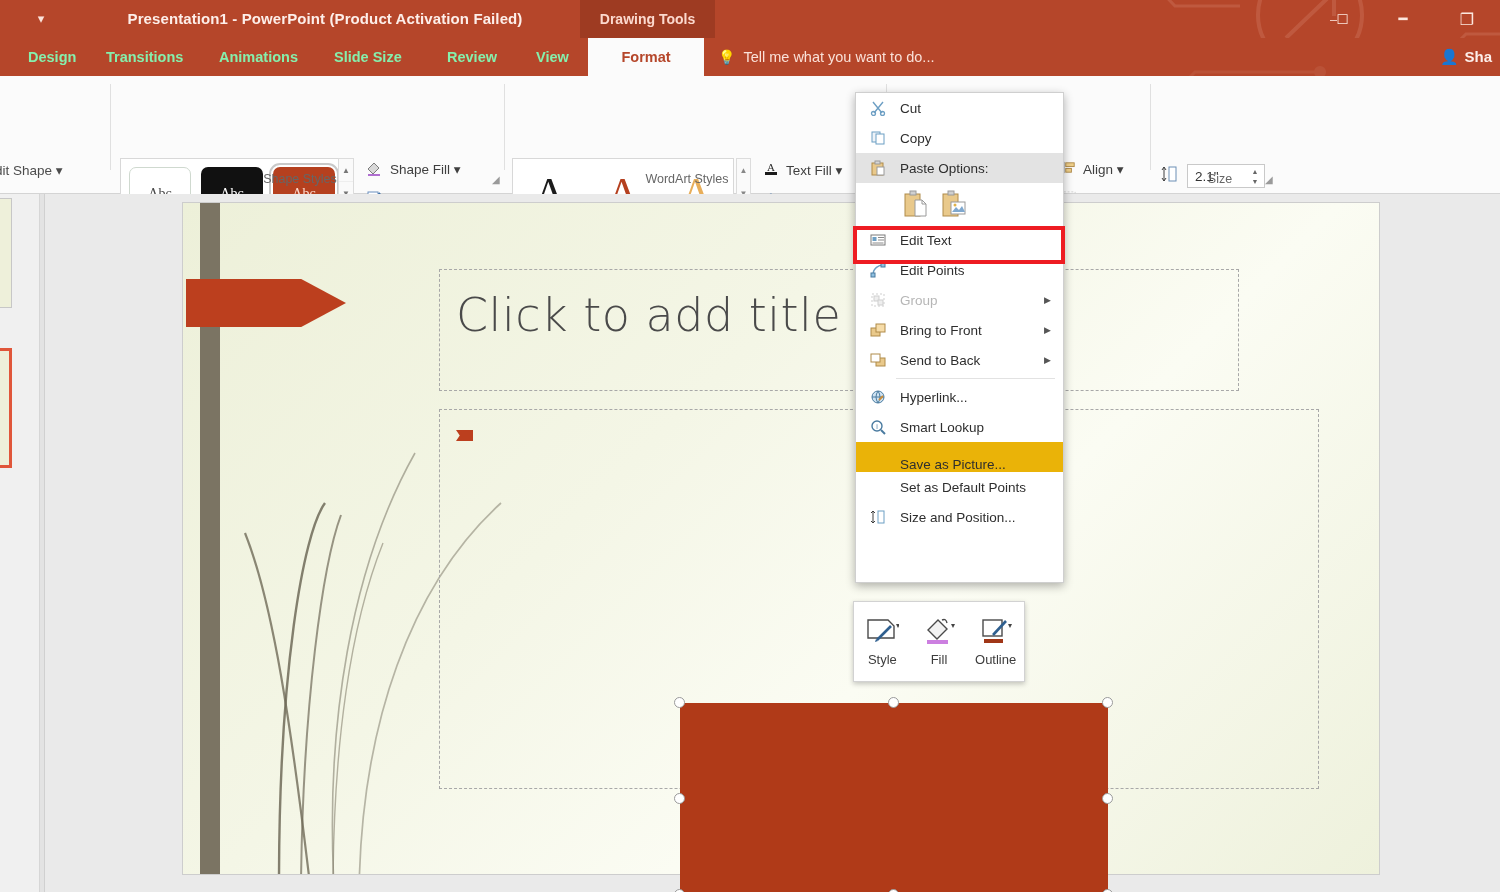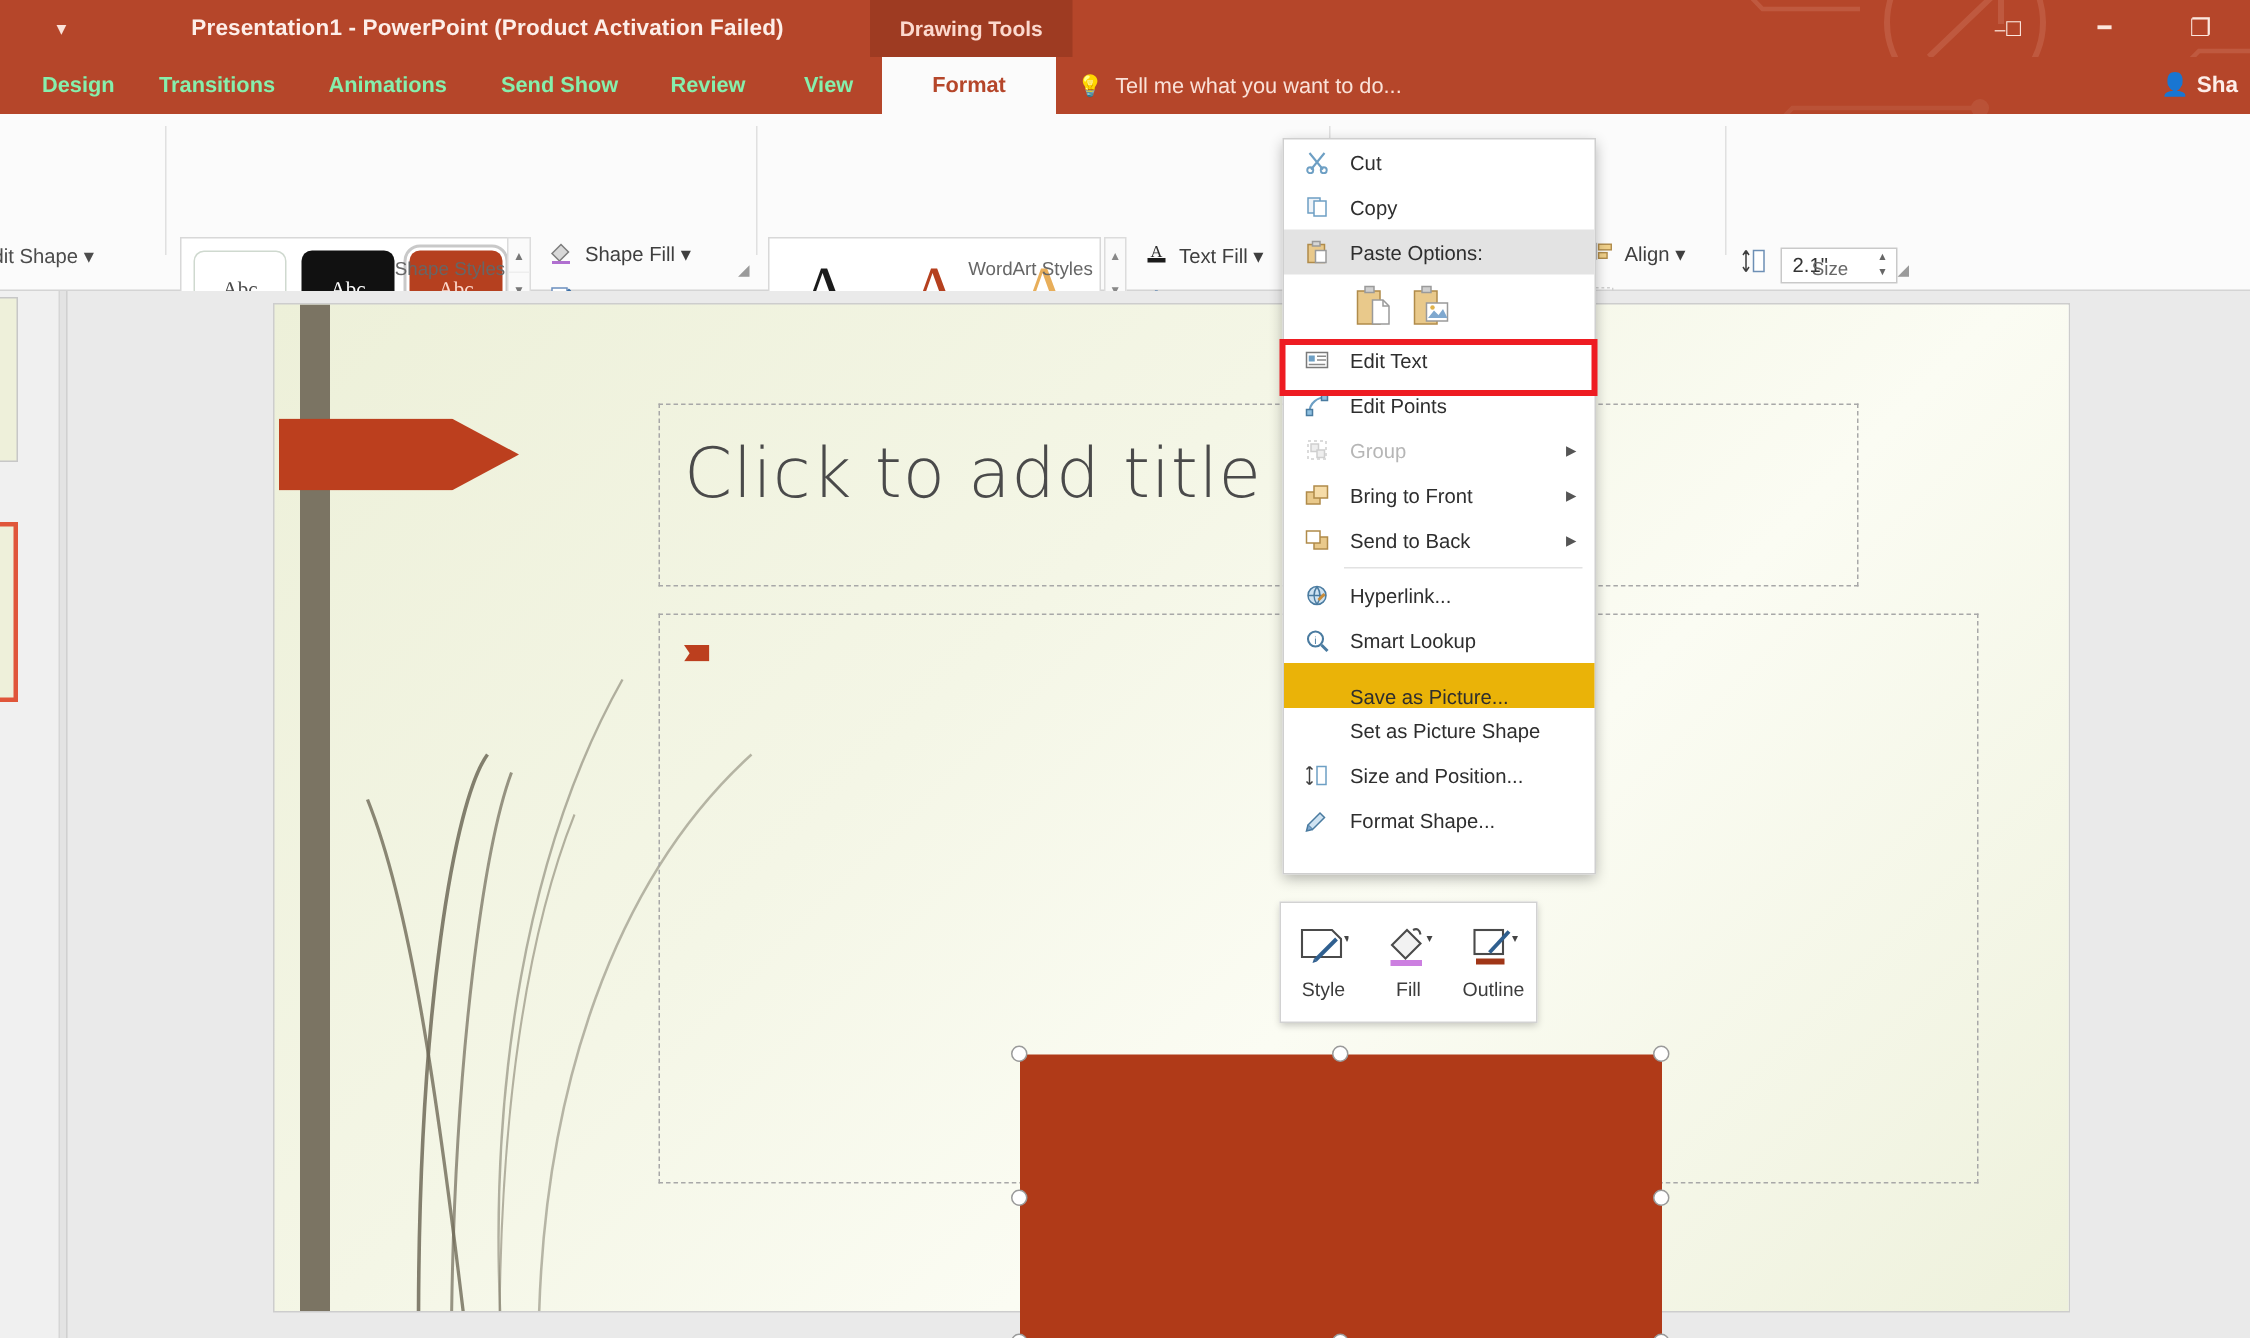--- a/index.html
+++ b/index.html
@@ -302,21 +302,21 @@
   </div>
 
   <div class="tabrow">
     <svg class="deco2" viewBox="0 0 420 180">
       <path d="M20 160 H120 L175 104 H300" stroke="#cf7f68" stroke-width="3" fill="none"></path>
       <circle cx="300" cy="104" r="6" fill="#cf7f68"></circle>
     </svg>
     <div class="tab" style="left:18px">Design</div>
     <div class="tab" style="left:96px">Transitions</div>
     <div class="tab" style="left:209px">Animations</div>
-    <div class="tab" style="left:324px">Send Show</div>
+    <div class="tab" style="left:324px">Slide Size</div>
     <div class="tab" style="left:437px">Review</div>
     <div class="tab" style="left:526px">View</div>
     <div class="tab active" style="left:588px;width:116px">Format</div>
     <div class="tellme">
       <span class="bulb">💡</span><span>Tell me what you want to do...</span>
     </div>
     <div class="share-btn">
       <span class="pico">👤</span><span>Sha</span>
     </div>
   </div>
@@ -689,39 +689,30 @@
           </svg>
       </span>
       <span>Smart Lookup</span>
     </div>
 
     <div class="mi hl">
       <span>Save as Picture...</span>
     </div>
 
     <div class="mi">
-      <span>Set as Picture Shape</span>
+      <span>Set as Default Points</span>
     </div>
 
     <div class="mi">
       <span class="mico">
         <svg viewBox="0 0 16 16" width="16" height="16">
             <path d="M3 2 v12 M3 2 l-2 2 M3 2 l2 2 M3 14 l-2 -2 M3 14 l2 -2" stroke="#3e3e3e" fill="none"></path>
             <rect x="8" y="2" width="6" height="12" fill="#fff" stroke="#6d9fc4"></rect>
           </svg>
       </span>
       <span>Size and Position...</span>
     </div>
 
-    <div class="mi">
-      <span class="mico">
-        <svg viewBox="0 0 16 16" width="16" height="16">
-            <path d="M2 11 L10 3 l3 3 -8 8z" fill="#cfe3f2" stroke="#4a7ba0"></path>
-            <path d="M2 11 l-1 4 4 -1" fill="#7fa8cf" stroke="#4a7ba0"></path>
-          </svg>
-      </span>
-      <span>Format Shape...</span>
-    </div>
   </div>
 
   <div class="hl-box"></div>
 
 </div>
 
 </body></html>

